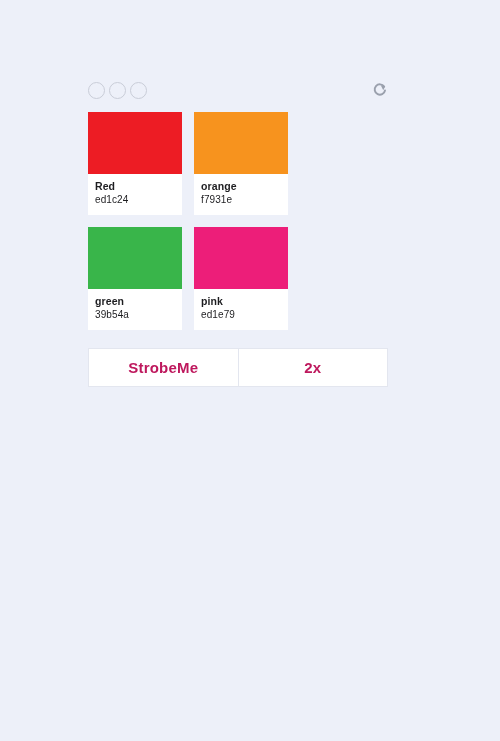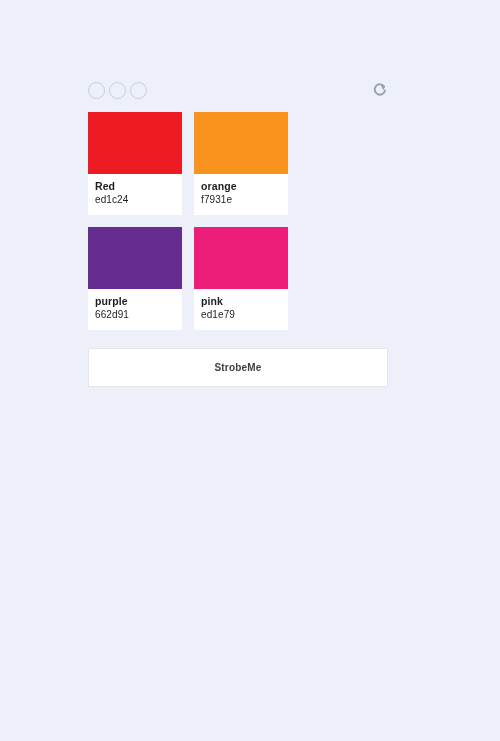--- a/index.html
+++ b/index.html
@@ -95,23 +95,23 @@
   }
   .btn {
     flex: 1;
     height: 39px;
     background: #ffffff;
     border: 1px solid #e3e6ef;
     box-sizing: border-box;
     display: flex;
     align-items: center;
     justify-content: center;
-    font-size: 10px;
+    font-size: 15px;
     font-weight: bold;
-    color: #404040;
+    color: #be185d;
     letter-spacing: 0.2px;
     margin-left: -1px;
   }
   .btn:first-child { margin-left: 0; }
 </style>
 </head>
 <body>
 
 <div class="app">
 
@@ -143,39 +143,40 @@
 
 
     <div class="card">
       <div class="swatch" style="background:#f7931e"></div>
       <div class="card-label">
         <div class="color-name">orange</div>
         <div class="color-hex">f7931e</div>
       </div>
     </div>
 
+    <div class="card">
+      <div class="swatch" style="background:#39b54a"></div>
+      <div class="card-label">
+        <div class="color-name">green</div>
+        <div class="color-hex">39b54a</div>
+      </div>
+    </div>
 
 
-    <div class="card">
-      <div class="swatch" style="background:#662d91"></div>
-      <div class="card-label">
-        <div class="color-name">purple</div>
-        <div class="color-hex">662d91</div>
-      </div>
-    </div>
 
 
 
     <div class="card">
       <div class="swatch" style="background:#ed1e79"></div>
       <div class="card-label">
         <div class="color-name">pink</div>
         <div class="color-hex">ed1e79</div>
       </div>
     </div>
 
   </div>
 
   <div class="btn-row">
     <div class="btn">StrobeMe</div>
+    <div class="btn">2x</div>
   </div>
 
 </div>
 
 </body></html>

